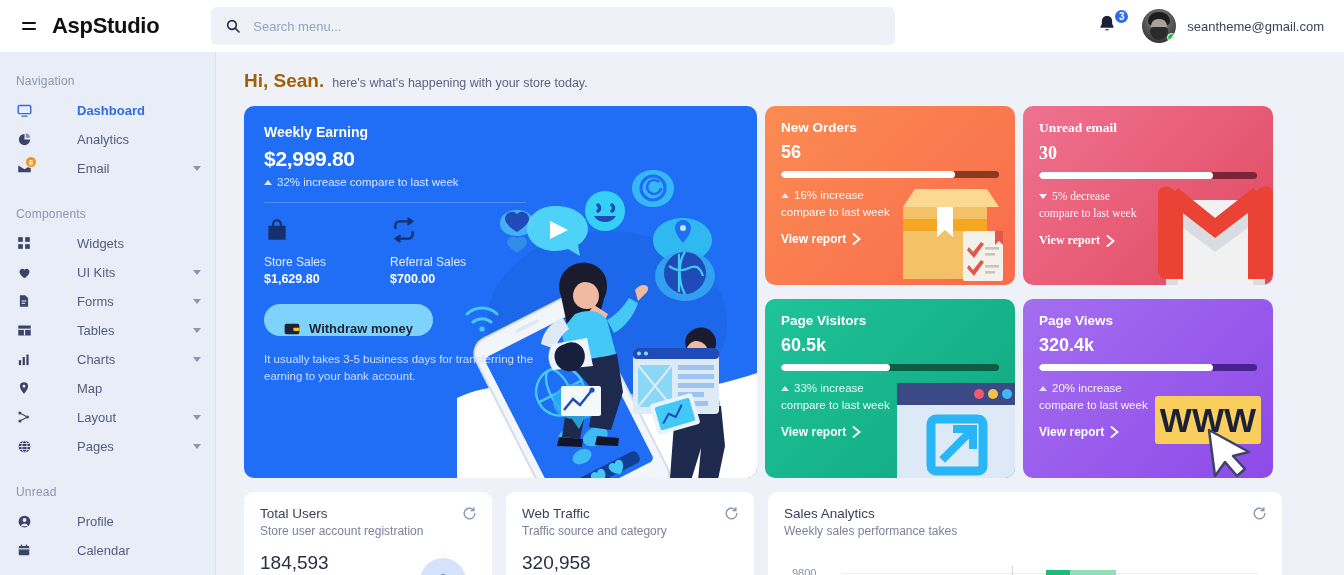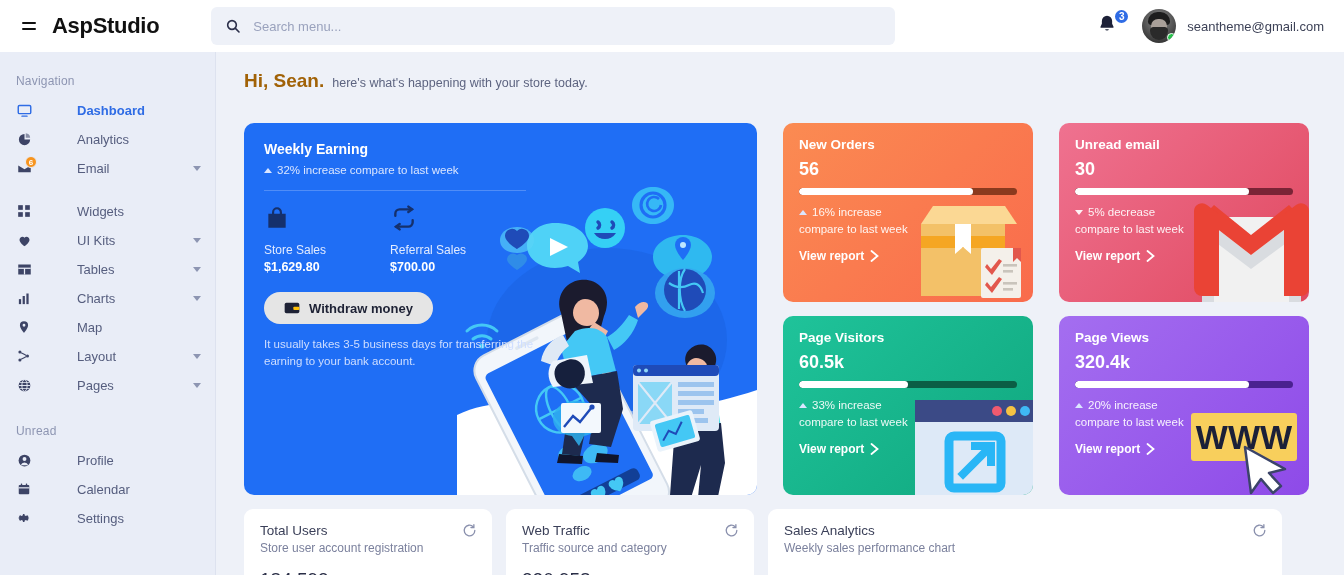--- a/index.html
+++ b/index.html
@@ -89,42 +89,42 @@
     display: flex; align-items: center; justify-content: center; border: 1px solid #e9edf7;
   }
   .nav-gap { height: 14px; }
 
   
   .main { flex: 1; overflow: hidden; padding: 0 36px 0 28px; }
   .greeting { padding: 18px 0 14px 0; display: flex; align-items: baseline; gap: 8px; }
   .greeting .hi { font-size: 19px; font-weight: bold; color: #a16207; }
   .greeting .sub { font-size: 12.5px; color: #5d6480; }
 
-  .grid-top { display: flex; gap: 26px; margin-top: 17px; }
+  .grid-top { display: flex; gap: 8px; }
 
   
   .earn-card {
     width: 513px; height: 372px; border-radius: 10px; position: relative; overflow: hidden;
     background: #1f6ef5; color: #fff; flex: none;
   }
   .earn-inner { position: relative; z-index: 4; padding: 18px 20px 0 20px; width: 300px; }
   .earn-title { font-size: 14px; font-weight: bold; margin-bottom: 7px; }
   .earn-amount { font-size: 21px; font-weight: bold; letter-spacing: -.3px; }
   .earn-delta { font-size: 11.5px; color: #dbe6ff; margin-top: 5px; display: flex; align-items: center; gap: 5px; }
   .tri-up { width: 0; height: 0; border-left: 4px solid transparent; border-right: 4px solid transparent;
     border-bottom: 5px solid #dbe6ff; }
   .earn-divider { height: 1px; background: rgba(255,255,255,.22); margin: 14px 0 14px 0; width: 262px; }
   .earn-stats { display: flex; gap: 64px; }
   .stat-ico { color: #15306c; margin-bottom: 9px; }
   .stat-label { font-size: 12px; color: #e2ebff; margin-bottom: 3px; }
   .stat-value { font-size: 12.5px; font-weight: bold; color: #fff; }
   .withdraw-btn {
-    margin-top: 18px; background: #e5e5e5; color: #1e2235; border: none; border-radius: 20px;
-    height: 32px; padding: 12px 20px; font-size: 13px; font-weight: bold; cursor: pointer;
-    display: inline-flex; align-items: center; gap: 9px;
+    margin-top: 18px; background: #7dd3fc; color: #1e2235; border: none; border-radius: 20px;
+    height: 32px; padding: 0 20px; font-size: 13px; font-weight: bold; cursor: pointer;
+    display: inline-flex; align-items: flex-end; gap: 9px;
     font-family: "Liberation Sans", sans-serif;
   }
   .earn-note { font-size: 11.5px; color: #cfdeff; margin-top: 12px; line-height: 1.45; width: 278px; }
   .earn-illus { position: absolute; right: 0; bottom: 0; width: 300px; height: 330px; z-index: 2; }
 
   
   .stat-col { display: flex; flex-direction: column; gap: 14px; }
   .stat-card {
     width: 250px; height: 179px; border-radius: 10px; color: #fff; position: relative;
     overflow: hidden; padding: 14px 16px 0 16px; flex: none;
@@ -233,20 +233,21 @@
           <svg width="15" height="15" viewBox="0 0 24 24">
               <path d="M2 7l10 6 10-6v11H2z" fill="currentColor"></path>
             </svg>
           <span class="mini-badge">6</span>
         </span>
         <span class="lbl">Email</span>
         <span class="caret"></span>
       </div>
 
       <div class="nav-gap"></div>
+      <div class="nav-head">Components</div>
 
       <div class="nav-item">
         <span class="ico">
           <svg width="14" height="14" viewBox="0 0 24 24">
               <rect x="2" y="2" width="8" height="8" fill="currentColor"></rect>
               <rect x="14" y="2" width="8" height="8" fill="currentColor"></rect>
               <rect x="2" y="14" width="8" height="8" fill="currentColor"></rect>
               <rect x="14" y="14" width="8" height="8" fill="currentColor"></rect>
             </svg>
         </span>
@@ -256,20 +257,31 @@
       <div class="nav-item">
         <span class="ico">
           <svg width="15" height="15" viewBox="0 0 24 24">
               <path d="M12 21s-8-5.2-8-10.3A4.7 4.7 0 0 1 12 7.6a4.7 4.7 0 0 1 8 3.1C20 15.8 12 21 12 21z" fill="currentColor"></path>
             </svg>
         </span>
         <span class="lbl">UI Kits</span>
         <span class="caret"></span>
       </div>
 
+      <div class="nav-item">
+        <span class="ico">
+          <svg width="14" height="14" viewBox="0 0 24 24">
+              <path d="M5 2h9l5 5v15H5z" fill="currentColor"></path>
+              <rect x="8" y="11" width="8" height="1.8" fill="#e9edf7"></rect>
+              <rect x="8" y="15" width="6" height="1.8" fill="#e9edf7"></rect>
+            </svg>
+        </span>
+        <span class="lbl">Forms</span>
+        <span class="caret"></span>
+      </div>
 
       <div class="nav-item">
         <span class="ico">
           <svg width="15" height="15" viewBox="0 0 24 24">
               <rect x="2" y="4" width="20" height="16" fill="currentColor"></rect>
               <line x1="2" y1="10" x2="22" y2="10" stroke="#e9edf7" stroke-width="2"></line>
               <line x1="12" y1="10" x2="12" y2="20" stroke="#e9edf7" stroke-width="2"></line>
             </svg>
         </span>
         <span class="lbl">Tables</span>
@@ -473,20 +485,21 @@
             </g>
             <g stroke="#44c8f5" fill="none" stroke-linecap="round">
               <path d="M10 166a22 22 0 0 1 30 0" stroke-width="3"></path>
               <path d="M16 174a14 14 0 0 1 18 0" stroke-width="3"></path>
               <circle cx="25" cy="181" r="2.6" fill="#44c8f5" stroke="none"></circle>
             </g>
           </svg>
 
           <div class="earn-inner">
             <div class="earn-title">Weekly Earning</div>
+            <div class="earn-amount">$2,999.80</div>
             <div class="earn-delta">
               <span class="tri-up"></span>
               <span>32% increase compare to last week</span>
             </div>
 
             <div class="earn-divider"></div>
 
             <div class="earn-stats">
               <div>
                 <div class="stat-ico">
@@ -591,21 +604,21 @@
               <span>View report</span>
               <svg width="9" height="12" viewBox="0 0 9 12">
                   <path d="M1.5 1l6 5-6 5" fill="none" stroke="#fff" stroke-width="1.8" stroke-linecap="round"></path>
                 </svg>
             </div>
           </div>
         </div>
 
         <div class="stat-col">
 
-          <div class="stat-card" style="background:linear-gradient(135deg,#ef7290,#e0485f);">
+          <div class="stat-card" style="background:linear-gradient(135deg,#ef7290,#e0485f);font-family:Liberation Serif, serif;">
             <svg class="sc-art" width="115" height="105" viewBox="0 0 115 105">
               <path d="M8 20h99v85H8z" fill="#f1f1f1"></path>
               <path d="M8 20l49 38 50-38v85H95V44L57 72 20 44v61H8z" fill="#d9dce0"></path>
               <path d="M8 20l12-12 37 30 38-30 12 12-50 38z" fill="#ea4335"></path>
               <path d="M0 14a8 8 0 0 1 13-6l12 9v82H8A8 8 0 0 1 0 91z" fill="#ea4335"></path>
               <path d="M115 14a8 8 0 0 0-13-6l-12 9v82h17a8 8 0 0 0 8-8z" fill="#ea4335"></path>
             </svg>
             <div class="sc-title">Unread email</div>
             <div class="sc-value">30</div>
             <div class="sc-bar" style="background:#7a2436;">
@@ -683,21 +696,21 @@
                 <path d="M20.5 12a8.5 8.5 0 1 1-2.6-6.1"></path>
                 <path d="M19 2.6v4.6h-4.6"></path>
               </svg>
           </div>
           <div class="panel-num">320,958</div>
 
         </div>
 
         <div class="panel" style="width:514px;height:120px;">
           <div class="panel-title">Sales Analytics</div>
-          <div class="panel-sub">Weekly sales performance chart</div>
+          <div class="panel-sub">Weekly sales performance takes</div>
           <div class="refresh">
             <svg width="15" height="15" viewBox="0 0 24 24" fill="none" stroke="currentColor" stroke-width="2.1" stroke-linecap="round">
                 <path d="M20.5 12a8.5 8.5 0 1 1-2.6-6.1"></path>
                 <path d="M19 2.6v4.6h-4.6"></path>
               </svg>
           </div>
           <div class="chart-area">
             <div class="chart-ylabel">9800</div>
             <div class="chart-grid"></div>
             <div class="chart-tick"></div>

